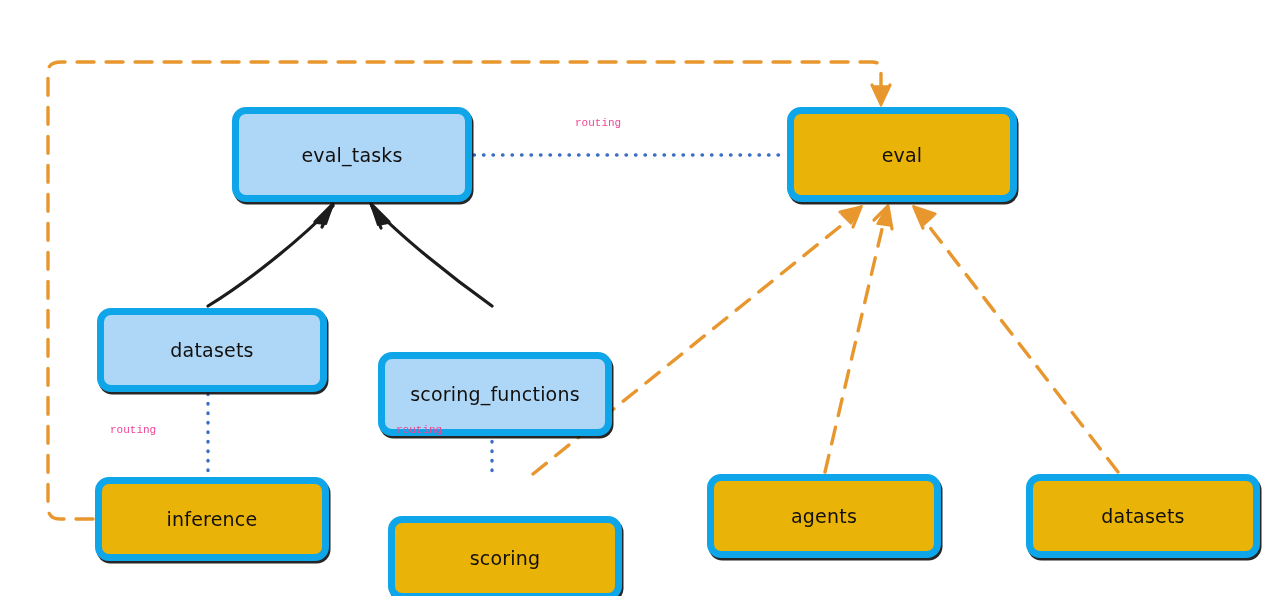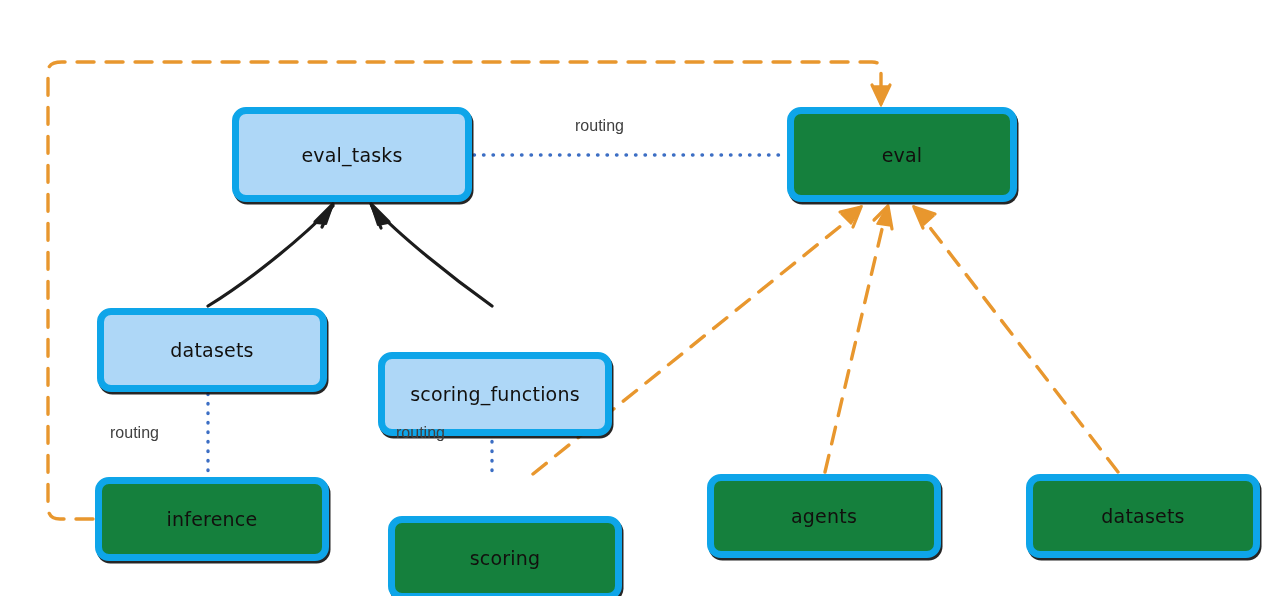--- a/index.html
+++ b/index.html
@@ -31,27 +31,27 @@
     border: 7px solid #0ea5e9;
     border-radius: 14px;
     font-family: "DejaVu Sans", sans-serif;
     font-size: 19px;
     color: #12100e;
     letter-spacing: 0.2px;
     z-index: 5;
     box-shadow: 1.5px 2.5px 0 0 rgba(20,20,20,0.92);
   }
   .node.api   { background: #aed7f7; }
-  .node.prov  { background: #15803d; }
+  .node.prov  { background: #eab308; }
 
   .edge-label {
     position: absolute;
-    font-family: Liberation Sans, sans-serif;
-    font-size: 16px;
-    color: #404040;
+    font-family: Liberation Mono, monospace;
+    font-size: 11px;
+    color: #ec4899;
     white-space: nowrap;
     z-index: 6;
   }
 </style>
 </head>
 <body>
 
 <svg id="canvas" viewBox="0 0 1280 596" xmlns="http://www.w3.org/2000/svg">
 
   <g>

